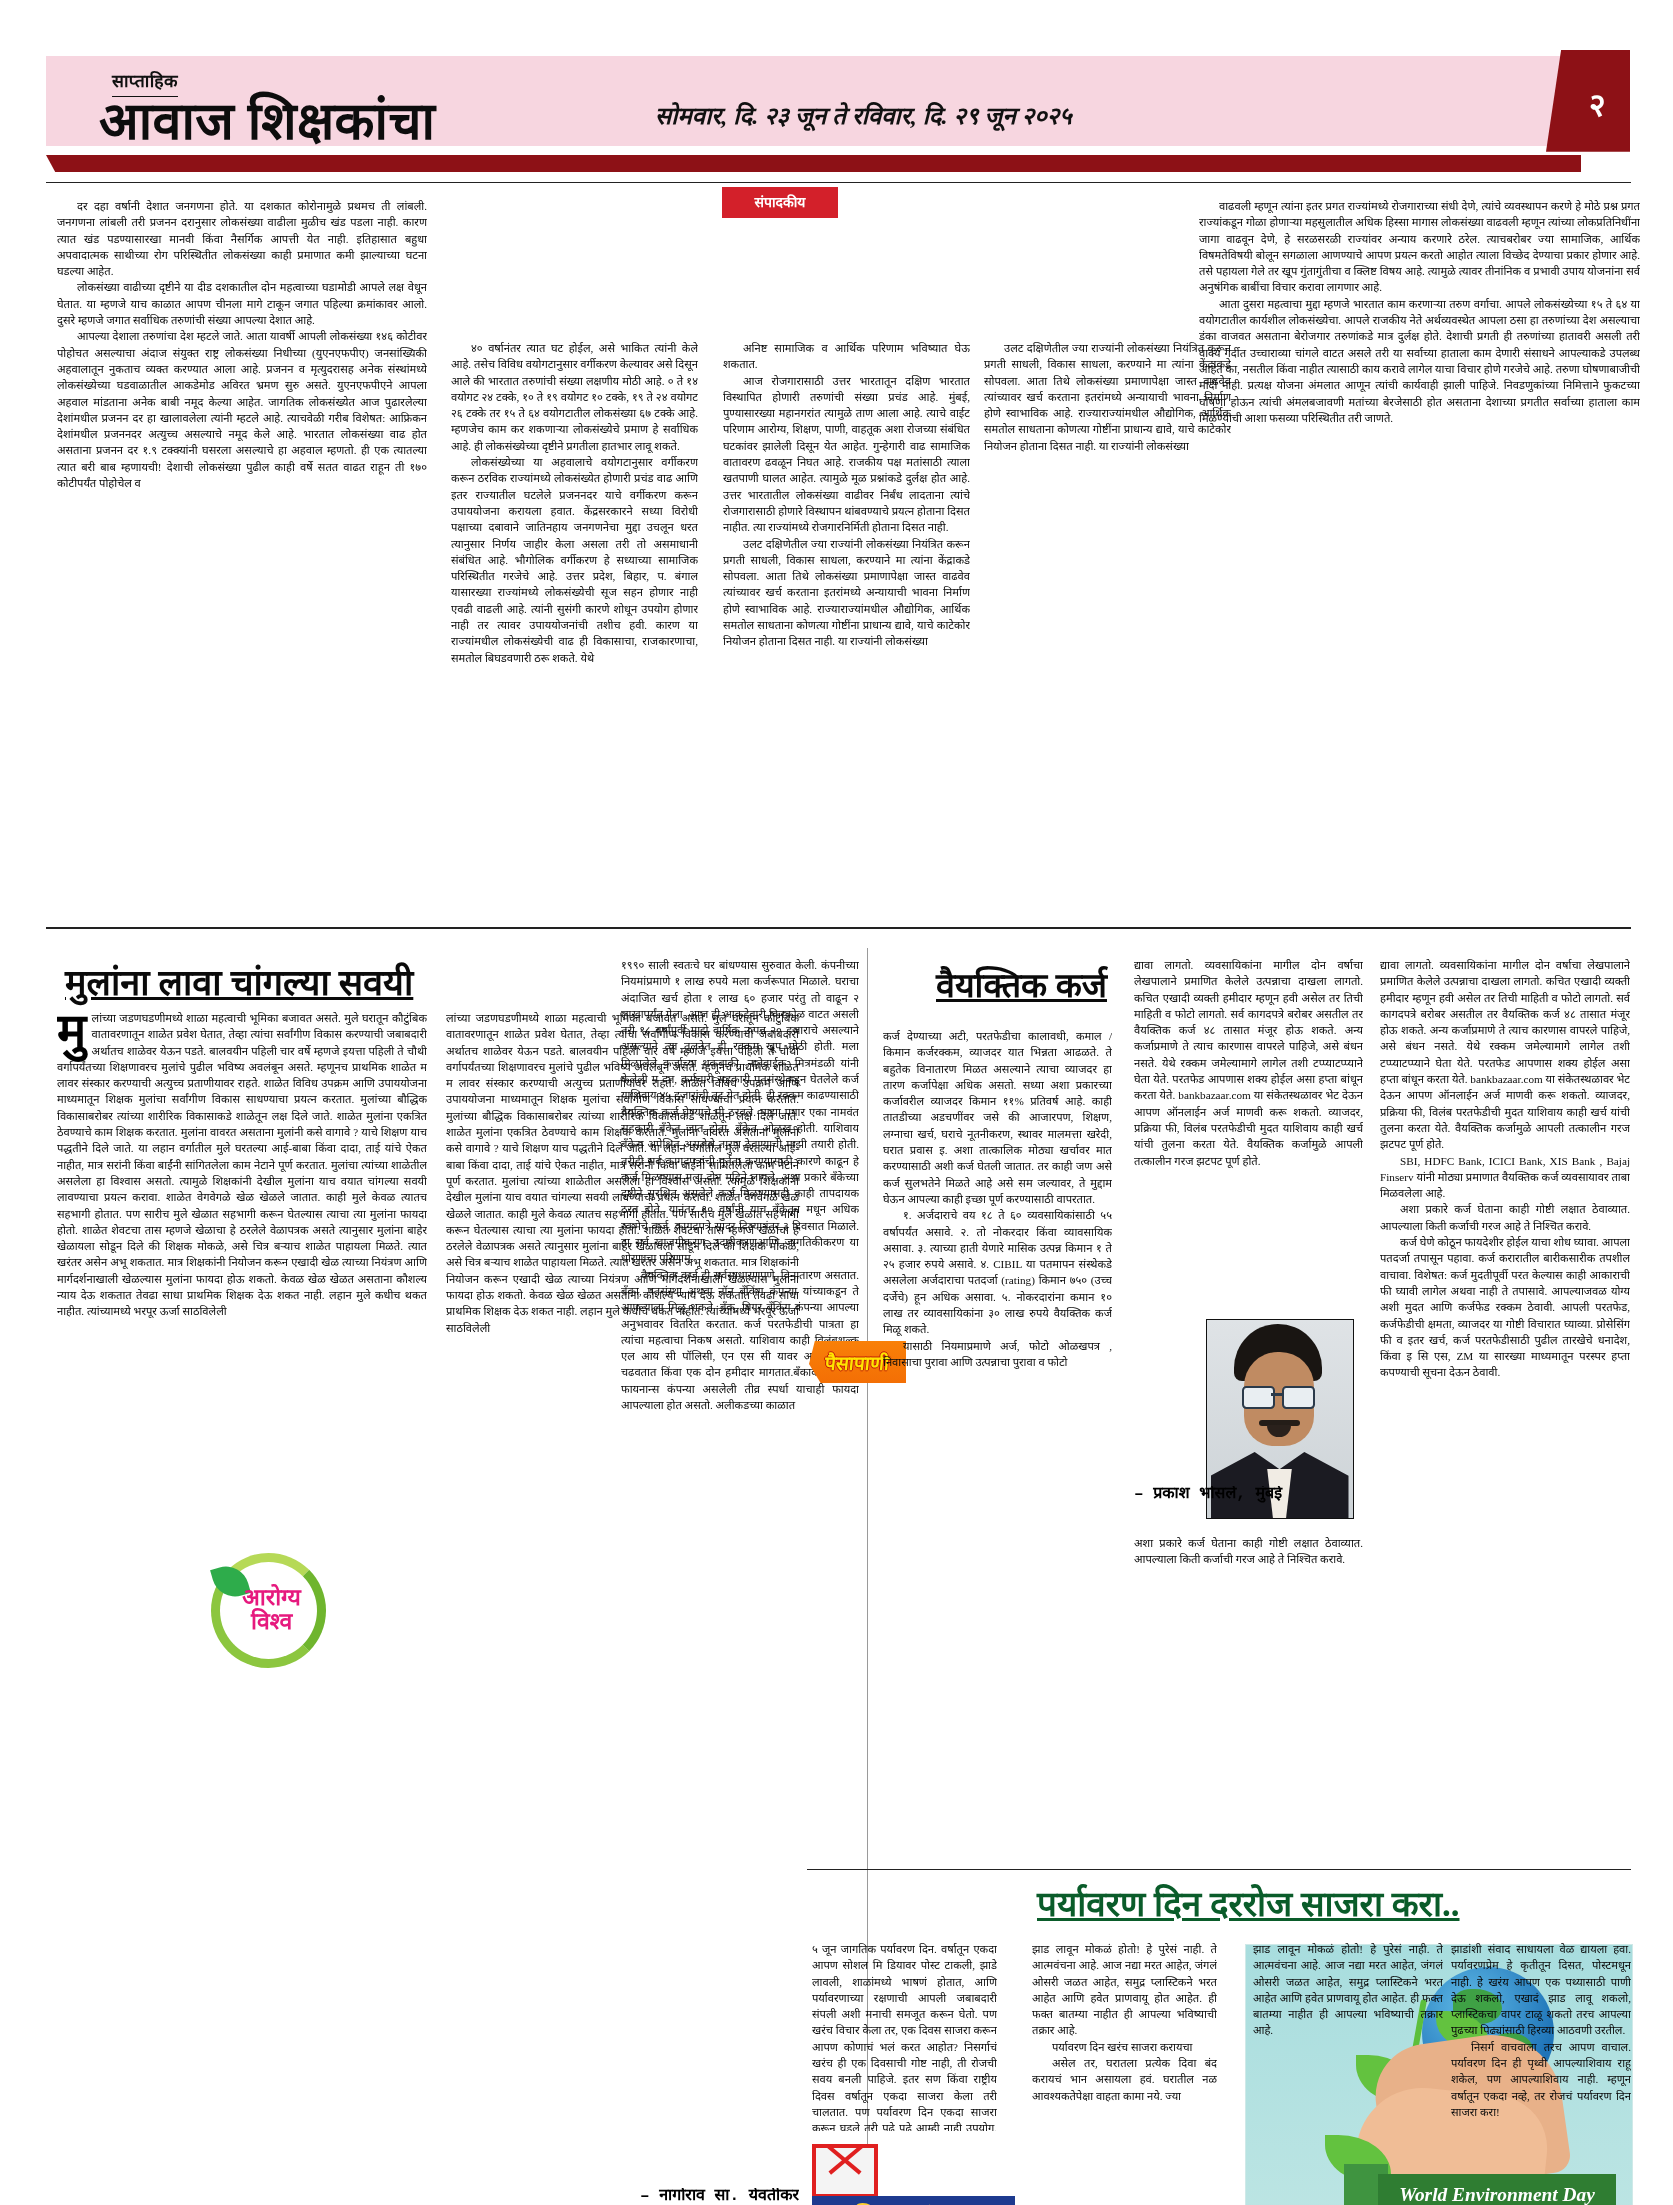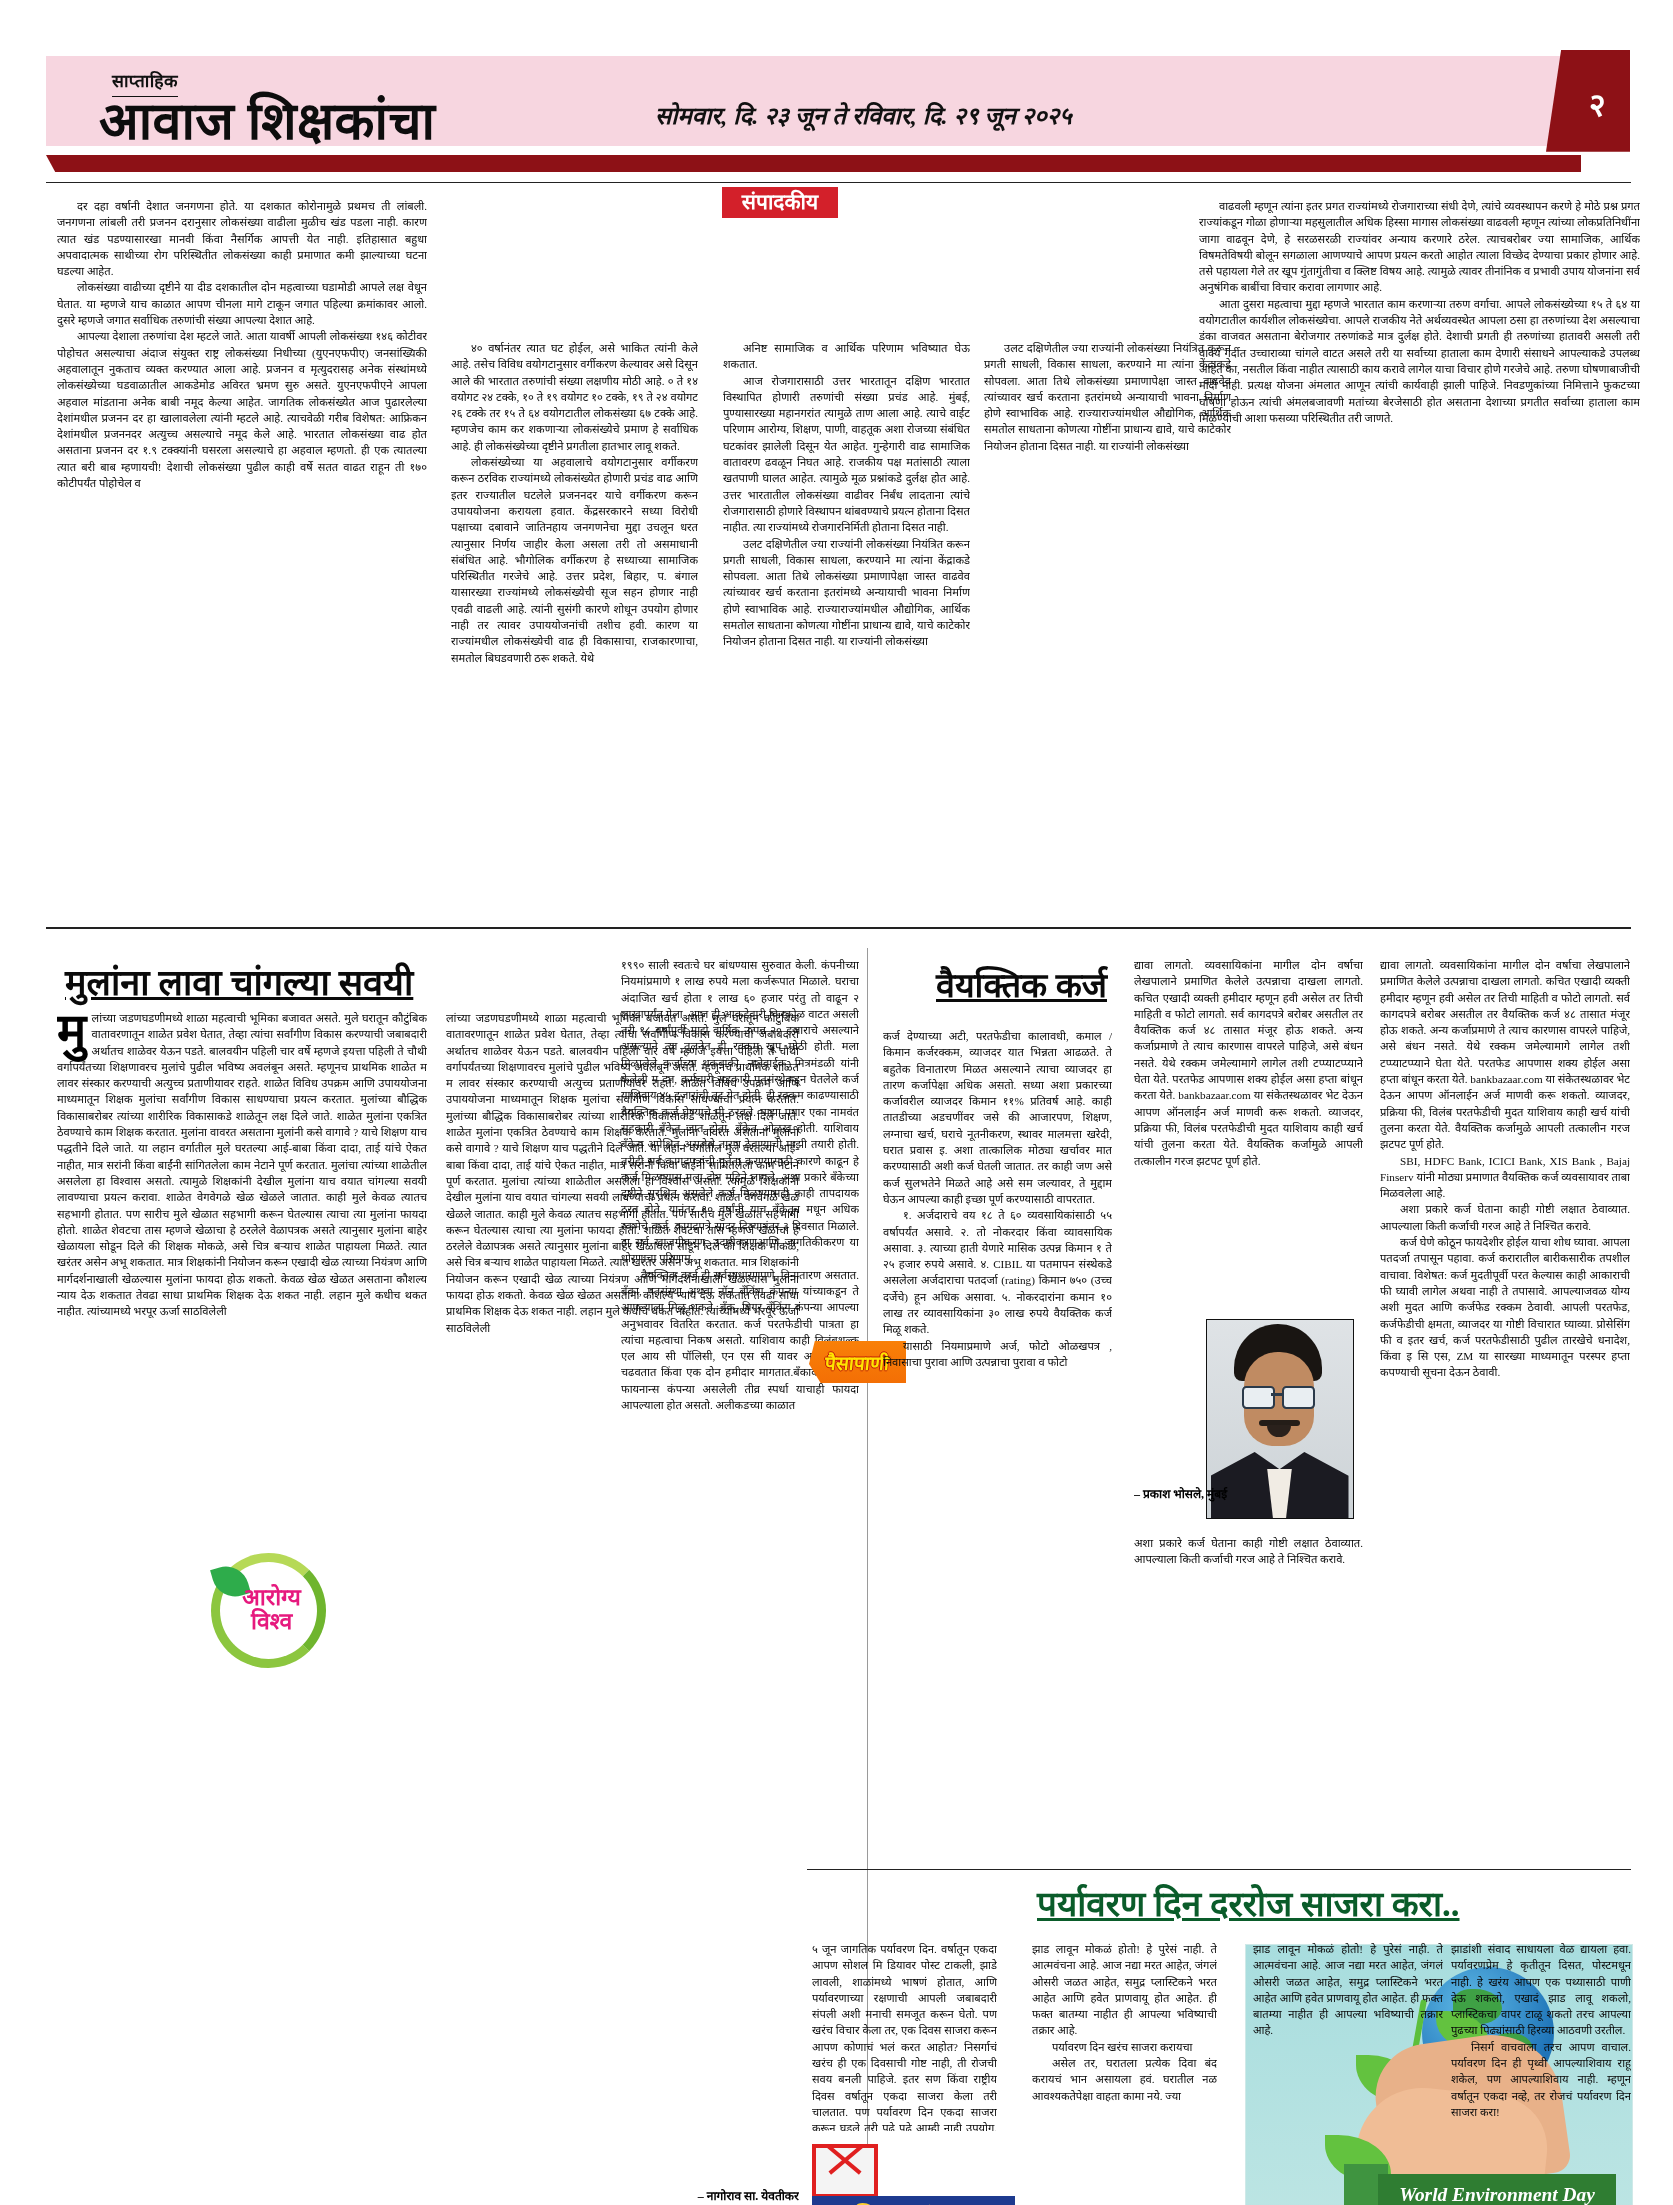--- a/index.html
+++ b/index.html
@@ -73,21 +73,21 @@
     overflow:hidden;
   }
   .col p{margin:0 0 0 0;text-indent:20px;}
   .col p.ni{text-indent:0;}
 
   
   .ed-badge{
     position:absolute;left:722px;top:187px;width:116px;height:31px;
     background:#d3202a;color:#fff;
     font-family:"Liberation Serif",serif;font-weight:700;
-    font-size:21px;line-height:31px;text-align:center;
+    font-size:14px;line-height:31px;text-align:center;
   }
   .ed-headline{
     position:absolute;left:498px;top:229px;width:851px;
     text-align:center;
     font-family:"Liberation Serif",serif;font-weight:700;
     font-size:42px;line-height:49px;color:#000;
   }
 
   
   .sec-h{
@@ -104,22 +104,22 @@
   
   .dropcap{
     float:left;
     font-family:"Liberation Serif",serif;font-weight:700;
     font-size:49px;line-height:38px;
     margin:2.6px 5.3px 0 0;color:#000;
   }
 
   
   .byline{
-    font-family:Liberation Serif, serif;font-weight:700;
-    text-align:right;font-size:12px;line-height:17.6px;color:#000;
+    font-family:Liberation Mono, monospace;font-weight:700;
+    text-align:right;font-size:16px;line-height:17.6px;color:#000;
   }
 
   
   .logo-paisa{
     position:absolute;left:809px;top:1341px;width:97px;height:42px;
     background:linear-gradient(#f98008,#f36f05);
     clip-path:polygon(6% 0,100% 0,100% 100%,12% 100%,0 55%);
     display:flex;align-items:center;justify-content:center;
   }
   .logo-paisa span{

